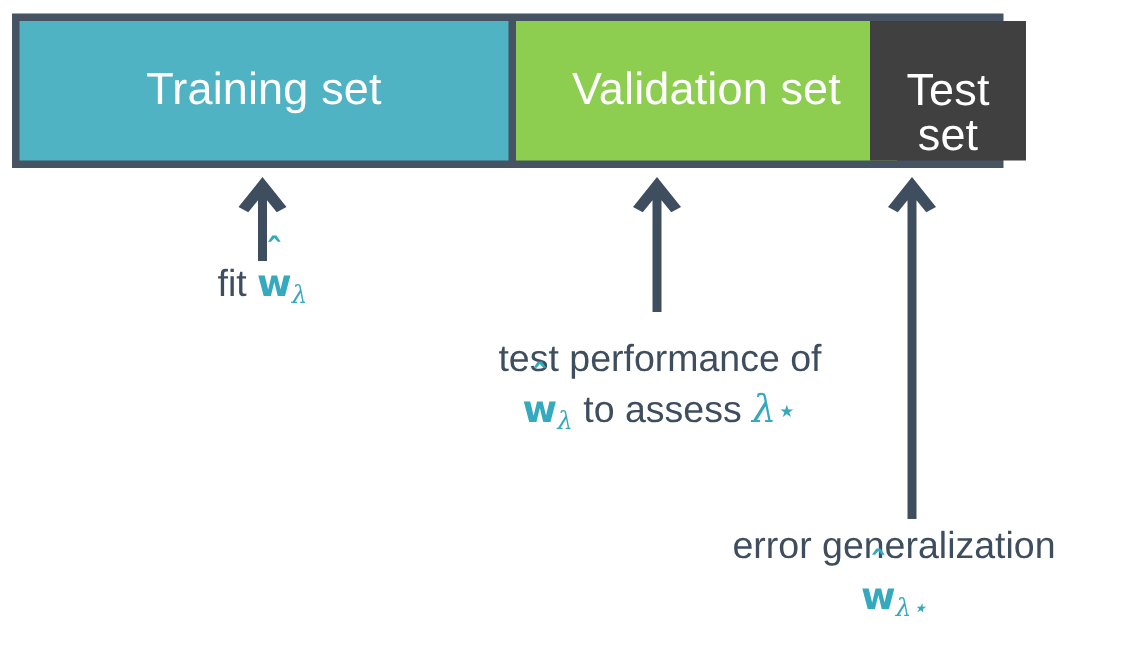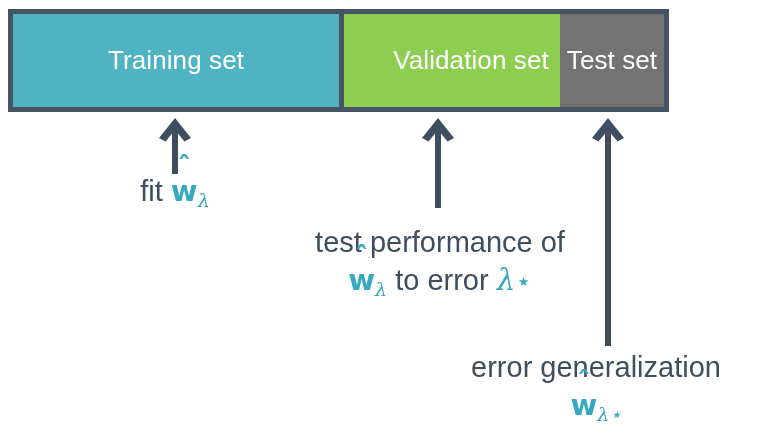--- a/index.html
+++ b/index.html
@@ -33,56 +33,57 @@
   }
   .seg {
     position: absolute;
     top: 5px;
     height: 93px;
     display: flex;
     align-items: center;
     justify-content: center;
     text-align: center;
     color: #ffffff;
-    font-size: 26px;
+    font-size: 30px;
     font-weight: 400;
     line-height: 1.02;
     letter-spacing: 0.1px;
     box-sizing: border-box;
   }
   .seg-train {
     left: 5px;
     width: 326px;
     background: #4FB3C4;
   }
   .seg-valid {
     left: 336px;
     width: 254px;
     background: #8DCE51;
   }
   .seg-test {
-    left: 552px;
+    left: 572px;
     width: 104px;
-    background: #737373;
+    background: #404040;
+    align-items: flex-end;
   }
 
   
   .arrow {
     position: absolute;
   }
   .arrow svg {
     display: block;
     overflow: visible;
   }
 
   
   .caption {
     position: absolute;
     color: #3E4E5E;
-    font-size: 29px;
+    font-size: 25px;
     line-height: 1.32;
     text-align: center;
     white-space: nowrap;
   }
   .cap-fit   { left: 110px; top: 172px; width: 130px; }
   .cap-valid { left: 290px; top: 223px; width: 300px; }
   .cap-test  { left: 440px; top: 348px; width: 312px; }
 
   .cap-line { display: block; }
 
@@ -157,21 +158,21 @@
       <path d="M19 2 L35 22 L28.5 25.5 L22 17.5 L22 230 L16 230 L16 17.5 L9.5 25.5 L3 22 Z" fill="#3E4E5E"></path>
     </svg>
   </div>
 
   <div class="caption cap-fit">
     <span class="cap-line"><span>fit </span><span class="what teal"><span class="hat">ˆ</span><span>w</span></span><span class="sub teal">λ</span></span>
   </div>
 
   <div class="caption cap-valid">
     <span class="cap-line">test performance of</span>
-    <span class="cap-line"><span class="what teal"><span class="hat">ˆ</span><span>w</span></span><span class="sub teal">λ</span><span> to error </span><span class="lam teal">λ</span><span class="star teal">⋆</span></span>
+    <span class="cap-line"><span class="what teal"><span class="hat">ˆ</span><span>w</span></span><span class="sub teal">λ</span><span> to assess </span><span class="lam teal">λ</span><span class="star teal">⋆</span></span>
   </div>
 
   <div class="caption cap-test">
     <span class="cap-line">error generalization</span>
     <span class="cap-line"><span class="what teal"><span class="hat">ˆ</span><span>w</span></span><span class="sub teal"><span>λ</span><span>⋆</span></span></span>
   </div>
 
 </div>
 
 </body></html>

